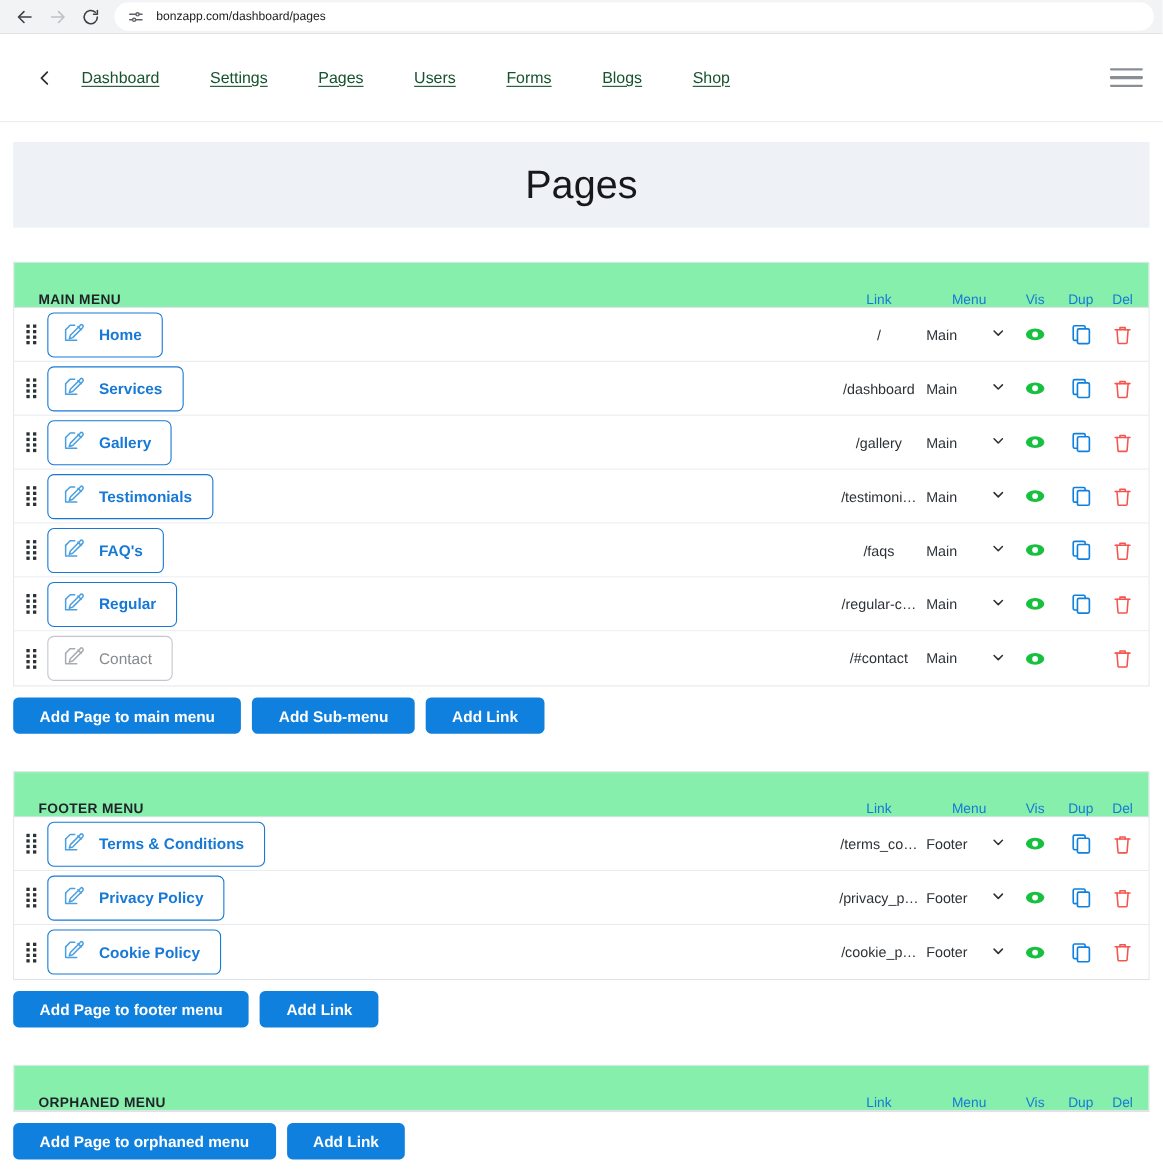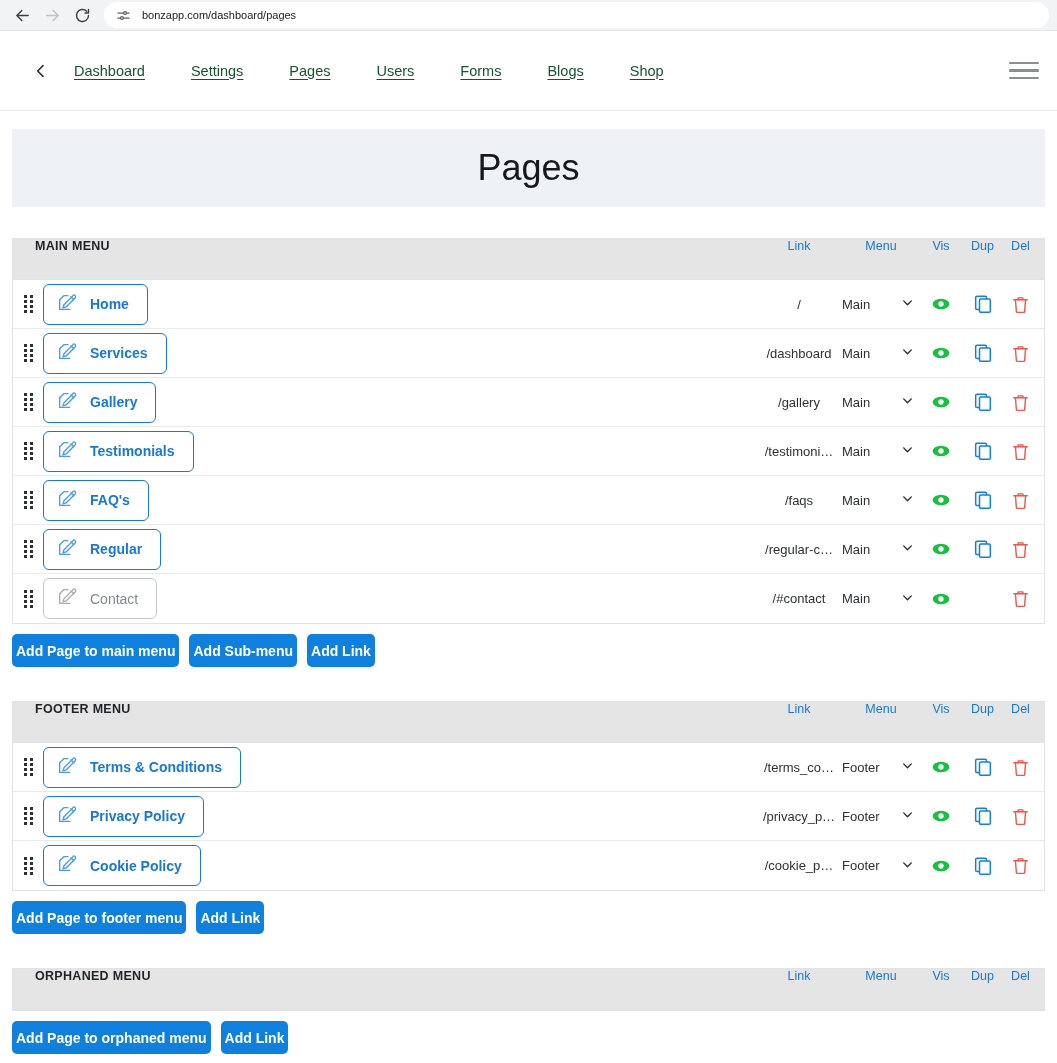--- a/index.html
+++ b/index.html
@@ -122,24 +122,24 @@
     margin: 0 12px;
   }
   .section.first { margin-top: 31px; }
   .section.spaced { margin-top: 34px; }
 
   .section-card {
     border: 1px solid #dfe3e8;
     background: #ffffff;
   }
   .section-head {
-    background: #e5e5e5;
+    background: #86efac;
     height: 41px;
     display: flex;
-    align-items: flex-start;
+    align-items: flex-end;
     padding-left: 22px;
     border-bottom: 1px solid #dfe3e8;
   }
   .section-title {
     font-size: 12.5px;
     font-weight: 700;
     letter-spacing: .3px;
     color: #1f2328;
     flex: 1 1 auto;
   }
@@ -244,21 +244,21 @@
     margin: 10px 12px 0 12px;
   }
   .btn-primary {
     background: #1080df;
     color: #ffffff;
     border: none;
     border-radius: 5px;
     font-family: "Liberation Sans", sans-serif;
     font-size: 14px;
     font-weight: 700;
-    padding: 0 4px;
+    padding: 0 24px;
     height: 33px;
     cursor: pointer;
     white-space: nowrap;
   }
 </style>
 </head>
 <body>
 
 <div class="browser-bar">
   <div class="nav-btn">

